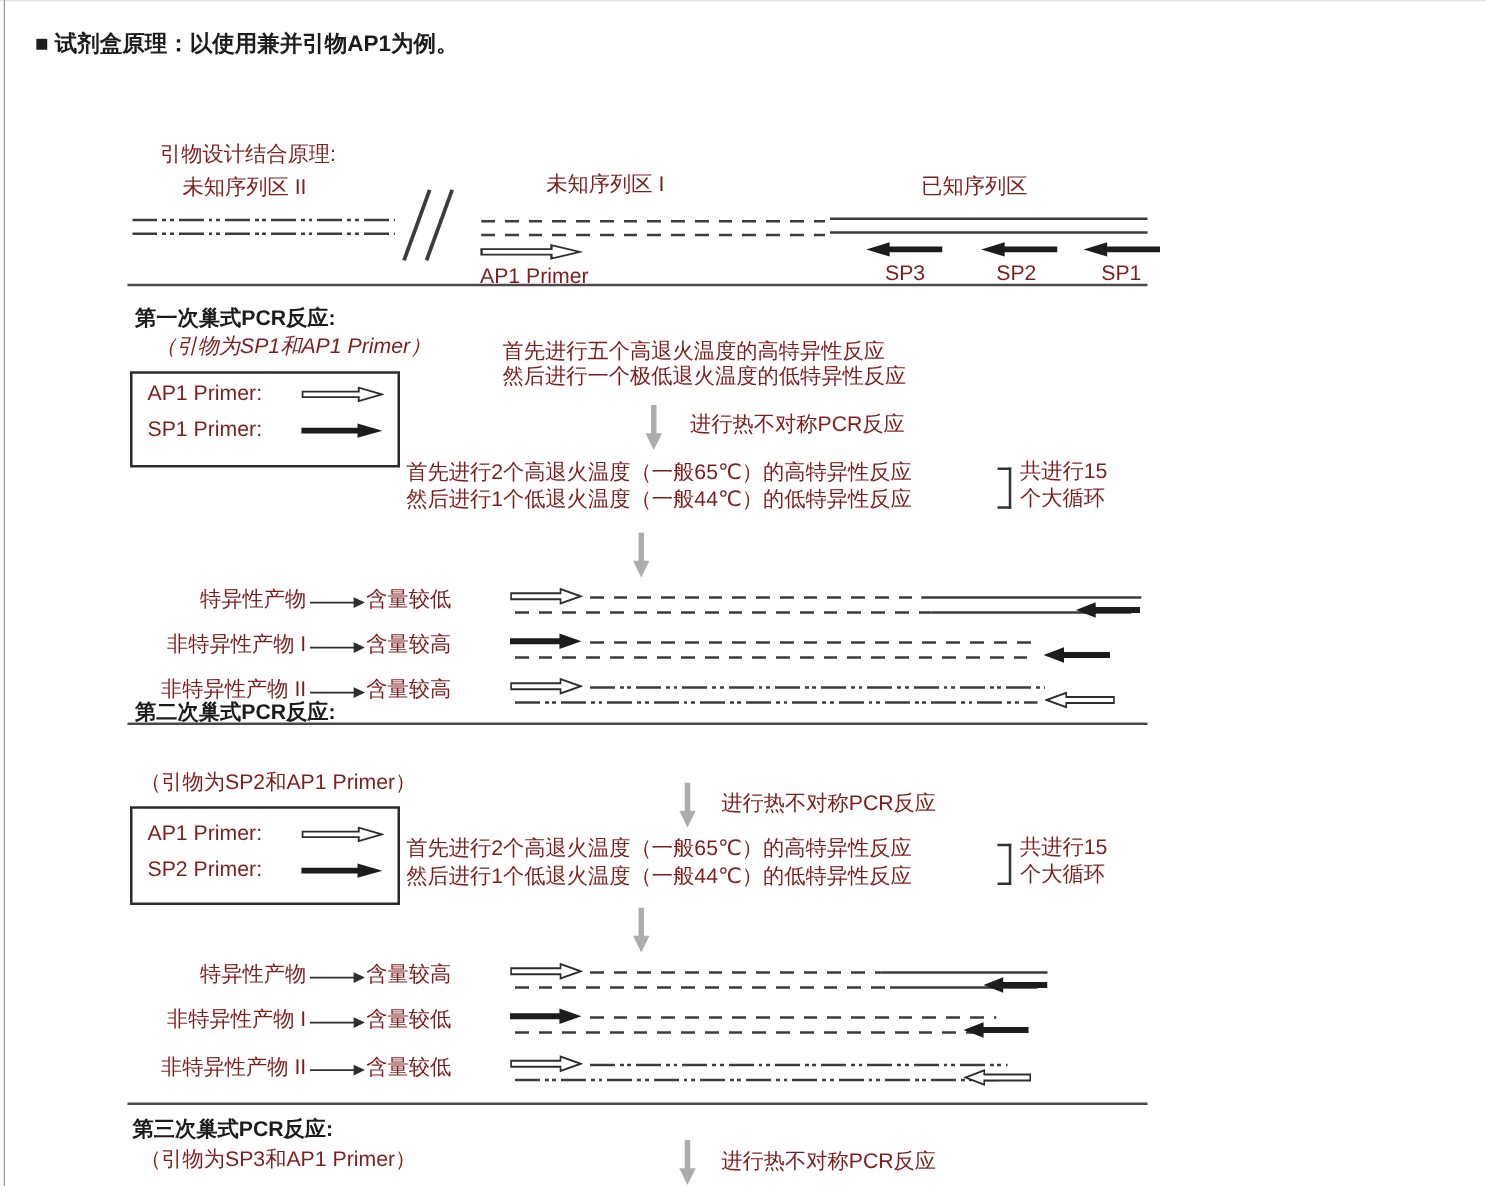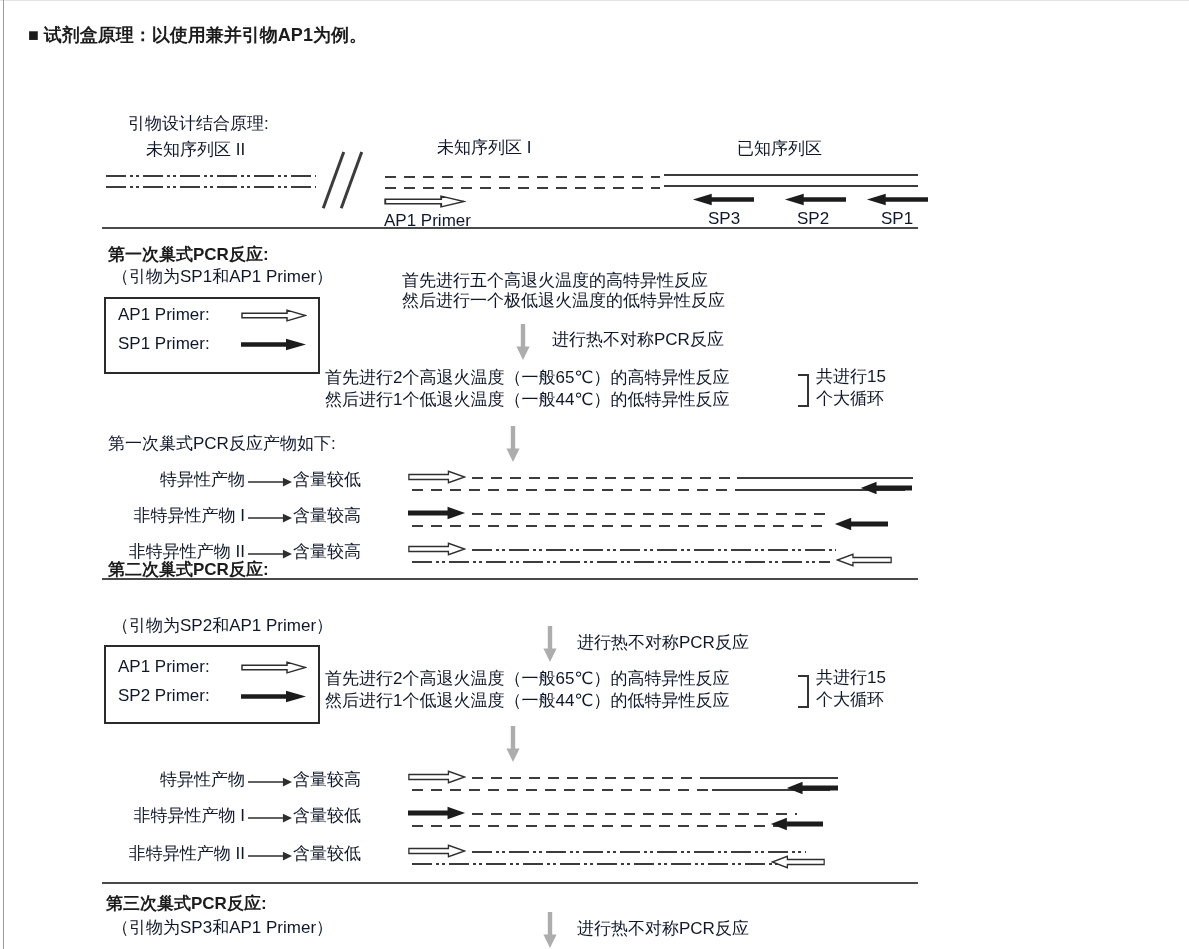--- a/index.html
+++ b/index.html
@@ -1,18 +1,18 @@
 <!DOCTYPE html>
 <html><head>
 <meta charset="utf-8">
 <style>
   html,body{margin:0;padding:0;background:#fff;}
   .page{position:relative;width:1189px;height:949px;background:#fff;overflow:hidden;
         font-family:"Liberation Sans","DejaVu Sans",sans-serif;color:#2b2b2b;}
-  .t{position:absolute;font-size:17px;line-height:20px;white-space:nowrap;color:#0f172a;}
+  .t{position:absolute;font-size:17px;line-height:20px;white-space:nowrap;color:#7f1d1d;}
   .b{font-weight:bold;color:#1c1c1c;}
   .hdr{font-size:18px;}
   .ln{position:absolute;height:2px;}
   .solid{background:#3c3c3c;}
   .dash{background:repeating-linear-gradient(90deg,#3c3c3c 0 11px,transparent 11px 19px);}
   .dashdot{background:repeating-linear-gradient(90deg,#3c3c3c 0 20px,transparent 20px 24px,#3c3c3c 24px 27px,transparent 27px 30px,#3c3c3c 30px 33px,transparent 33px 37px);}
   .sep{position:absolute;height:2px;background:#4a4a4a;}
   .abs{position:absolute;}
   .slash{position:absolute;width:2.5px;height:60px;background:#3c3c3c;transform:rotate(20deg);}
   .box{position:absolute;border:2px solid #2b2b2b;background:#fff;}
@@ -59,21 +59,21 @@
   <svg class="abs flip" style="left:866px;top:193px;" width="62" height="13" viewBox="0 0 66 14" preserveAspectRatio="none">
       <path d="M0 4.6 H45 V0.8 L65 7 L45 13.2 V9.4 H0 Z" fill="#1c1c1c"></path>
     </svg>
   <div class="t" style="left:708px;top:209px;">SP3</div>
   <div class="t" style="left:797px;top:209px;">SP2</div>
   <div class="t" style="left:881px;top:209px;">SP1</div>
 
   <div class="sep" style="left:102px;top:227px;width:816px;"></div>
 
   <div class="t b" style="left:108px;top:245px;">第一次巢式PCR反应:</div>
-  <div class="t" style="left:112px;top:267px;">（引物为SP1和AP1 Primer）</div>
+  <div class="t" style="left:124px;top:267px;font-style:italic;">（引物为SP1和AP1 Primer）</div>
 
   <div class="box" style="left:104px;top:297px;width:212px;height:73px;"></div>
   <div class="t" style="left:118px;top:305px;">AP1 Primer:</div>
   <svg class="abs" style="left:241px;top:309px;" width="66" height="13" viewBox="0 0 66 14" preserveAspectRatio="none">
       <path d="M1 4.6 H46 V1.2 L64.5 7 L46 12.8 V9.4 H1 Z" fill="#ffffff" stroke="#2e2e2e" stroke-width="1.5"></path>
     </svg>
   <div class="t" style="left:118px;top:334px;">SP1 Primer:</div>
   <svg class="abs" style="left:241px;top:338px;" width="66" height="13" viewBox="0 0 66 14" preserveAspectRatio="none">
       <path d="M0 4.6 H45 V0.8 L65 7 L45 13.2 V9.4 H0 Z" fill="#1c1c1c"></path>
     </svg>
@@ -85,21 +85,20 @@
       <path d="M4.8 0 H9.2 V22.5 H13.6 L7 36 L0.4 22.5 H4.8 Z" fill="#adadad"></path>
     </svg>
   <div class="t" style="left:552px;top:330px;">进行热不对称PCR反应</div>
 
   <div class="t" style="left:325px;top:368px;">首先进行2个高退火温度（一般65℃）的高特异性反应</div>
   <div class="t" style="left:325px;top:390px;">然后进行1个低退火温度（一般44℃）的低特异性反应</div>
   <div class="bracket" style="left:798px;top:374px;"></div>
   <div class="t" style="left:816px;top:367px;">共进行15</div>
   <div class="t" style="left:816px;top:389px;">个大循环</div>
 
-  <div class="t" style="left:108px;top:434px;">第一次巢式PCR反应产物如下:</div>
   <svg class="abs" style="left:506px;top:426px;" width="14" height="36" viewBox="0 0 14 36">
       <path d="M4.8 0 H9.2 V22.5 H13.6 L7 36 L0.4 22.5 H4.8 Z" fill="#adadad"></path>
     </svg>
 
   <div class="t ralign" style="left:95px;top:470px;width:150px;">特异性产物</div>
   <svg class="abs" style="left:248px;top:477px;" width="44" height="10" viewBox="0 0 46 10">
       <path d="M0 4.3 H36.5 V5.9 H0 Z M36.5 0.6 L46 5.1 L36.5 9.6 Z" fill="#2e2e2e"></path>
     </svg>
   <div class="t" style="left:293px;top:470px;">含量较低</div>
   <svg class="abs" style="left:408px;top:470px;" width="58" height="14" viewBox="0 0 66 14" preserveAspectRatio="none">

